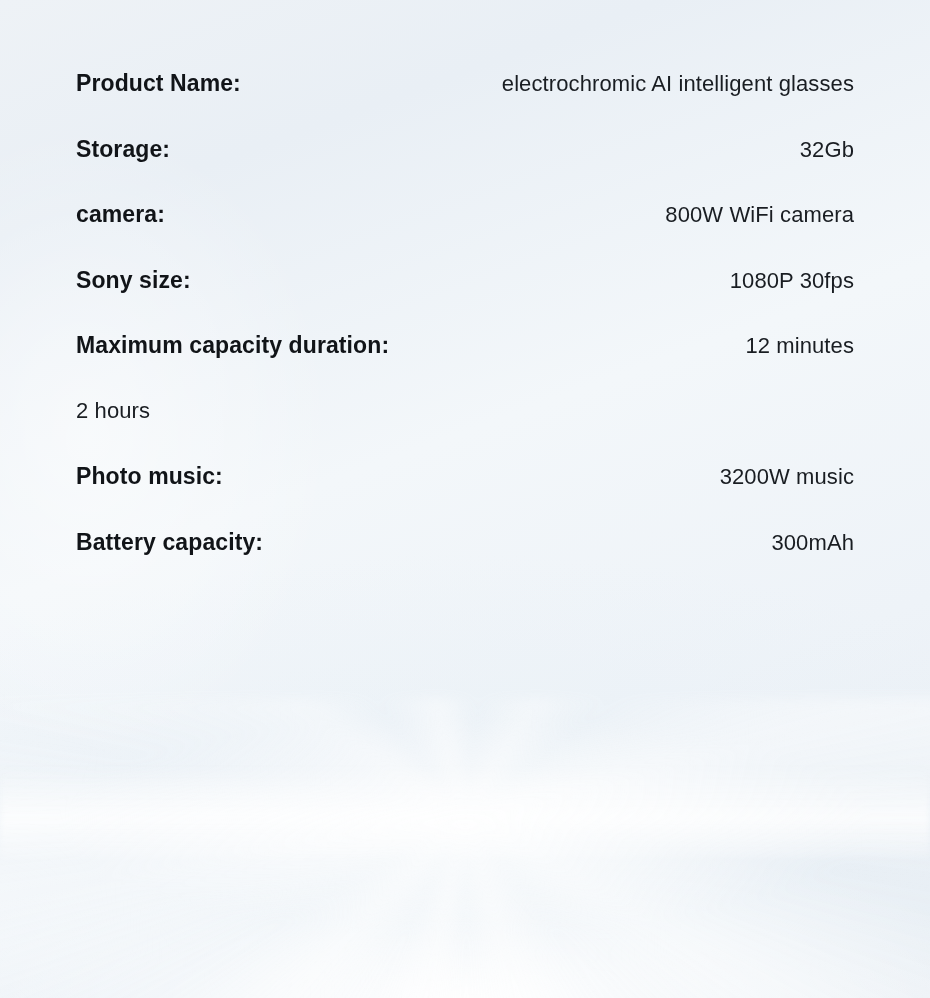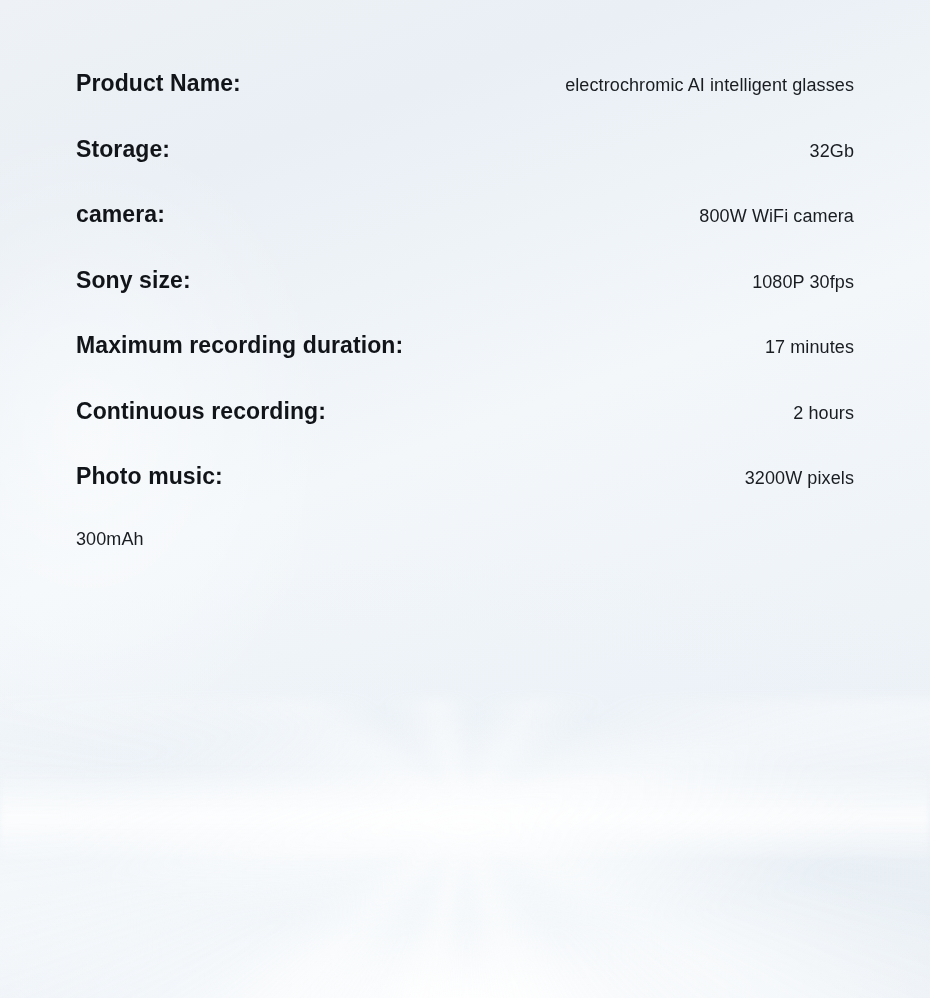--- a/index.html
+++ b/index.html
@@ -88,21 +88,21 @@
     height: 65.5px;
     white-space: nowrap;
   }
   .spec-label {
     font-size: 23px;
     font-weight: bold;
     color: #111418;
     letter-spacing: 0.1px;
   }
   .spec-value {
-    font-size: 18px;
+    font-size: 22px;
     font-weight: normal;
     color: #191d22;
     letter-spacing: 0.1px;
     text-align: right;
   }
 </style>
 </head>
 <body>
 
 <div id="page">
@@ -127,36 +127,36 @@
       <span class="spec-label">camera:</span>
       <span class="spec-value">800W WiFi camera</span>
     </div>
 
     <div class="spec-row">
       <span class="spec-label">Sony size:</span>
       <span class="spec-value">1080P 30fps</span>
     </div>
 
     <div class="spec-row">
-      <span class="spec-label">Maximum recording duration:</span>
-      <span class="spec-value">17 minutes</span>
+      <span class="spec-label">Maximum capacity duration:</span>
+      <span class="spec-value">12 minutes</span>
     </div>
 
     <div class="spec-row">
-      <span class="spec-label">Continuous recording:</span>
       <span class="spec-value">2 hours</span>
     </div>
 
 
 
 
     <div class="spec-row">
       <span class="spec-label">Photo music:</span>
-      <span class="spec-value">3200W pixels</span>
+      <span class="spec-value">3200W music</span>
     </div>
 
 
     <div class="spec-row">
+      <span class="spec-label">Battery capacity:</span>
       <span class="spec-value">300mAh</span>
     </div>
 
   </div>
 </div>
 
 </body></html>

